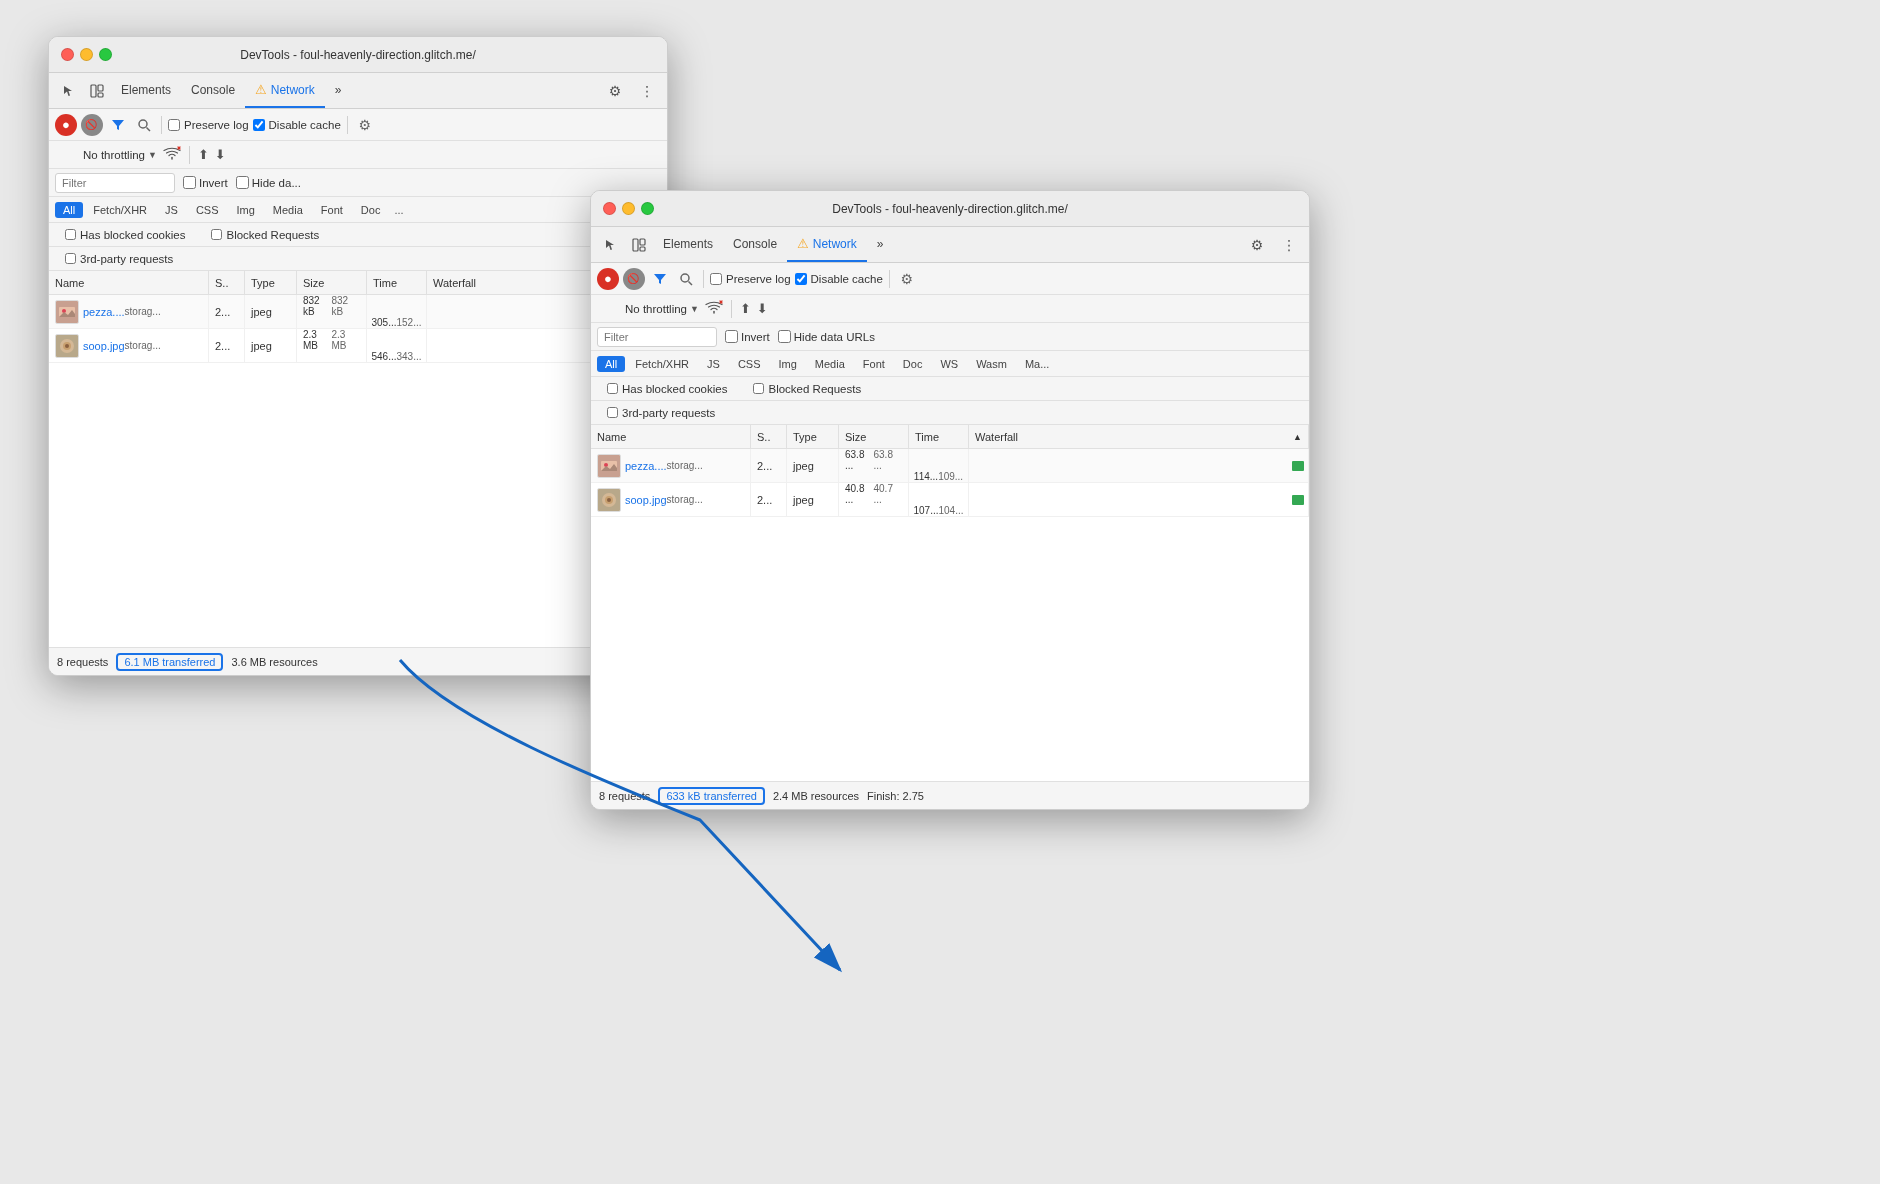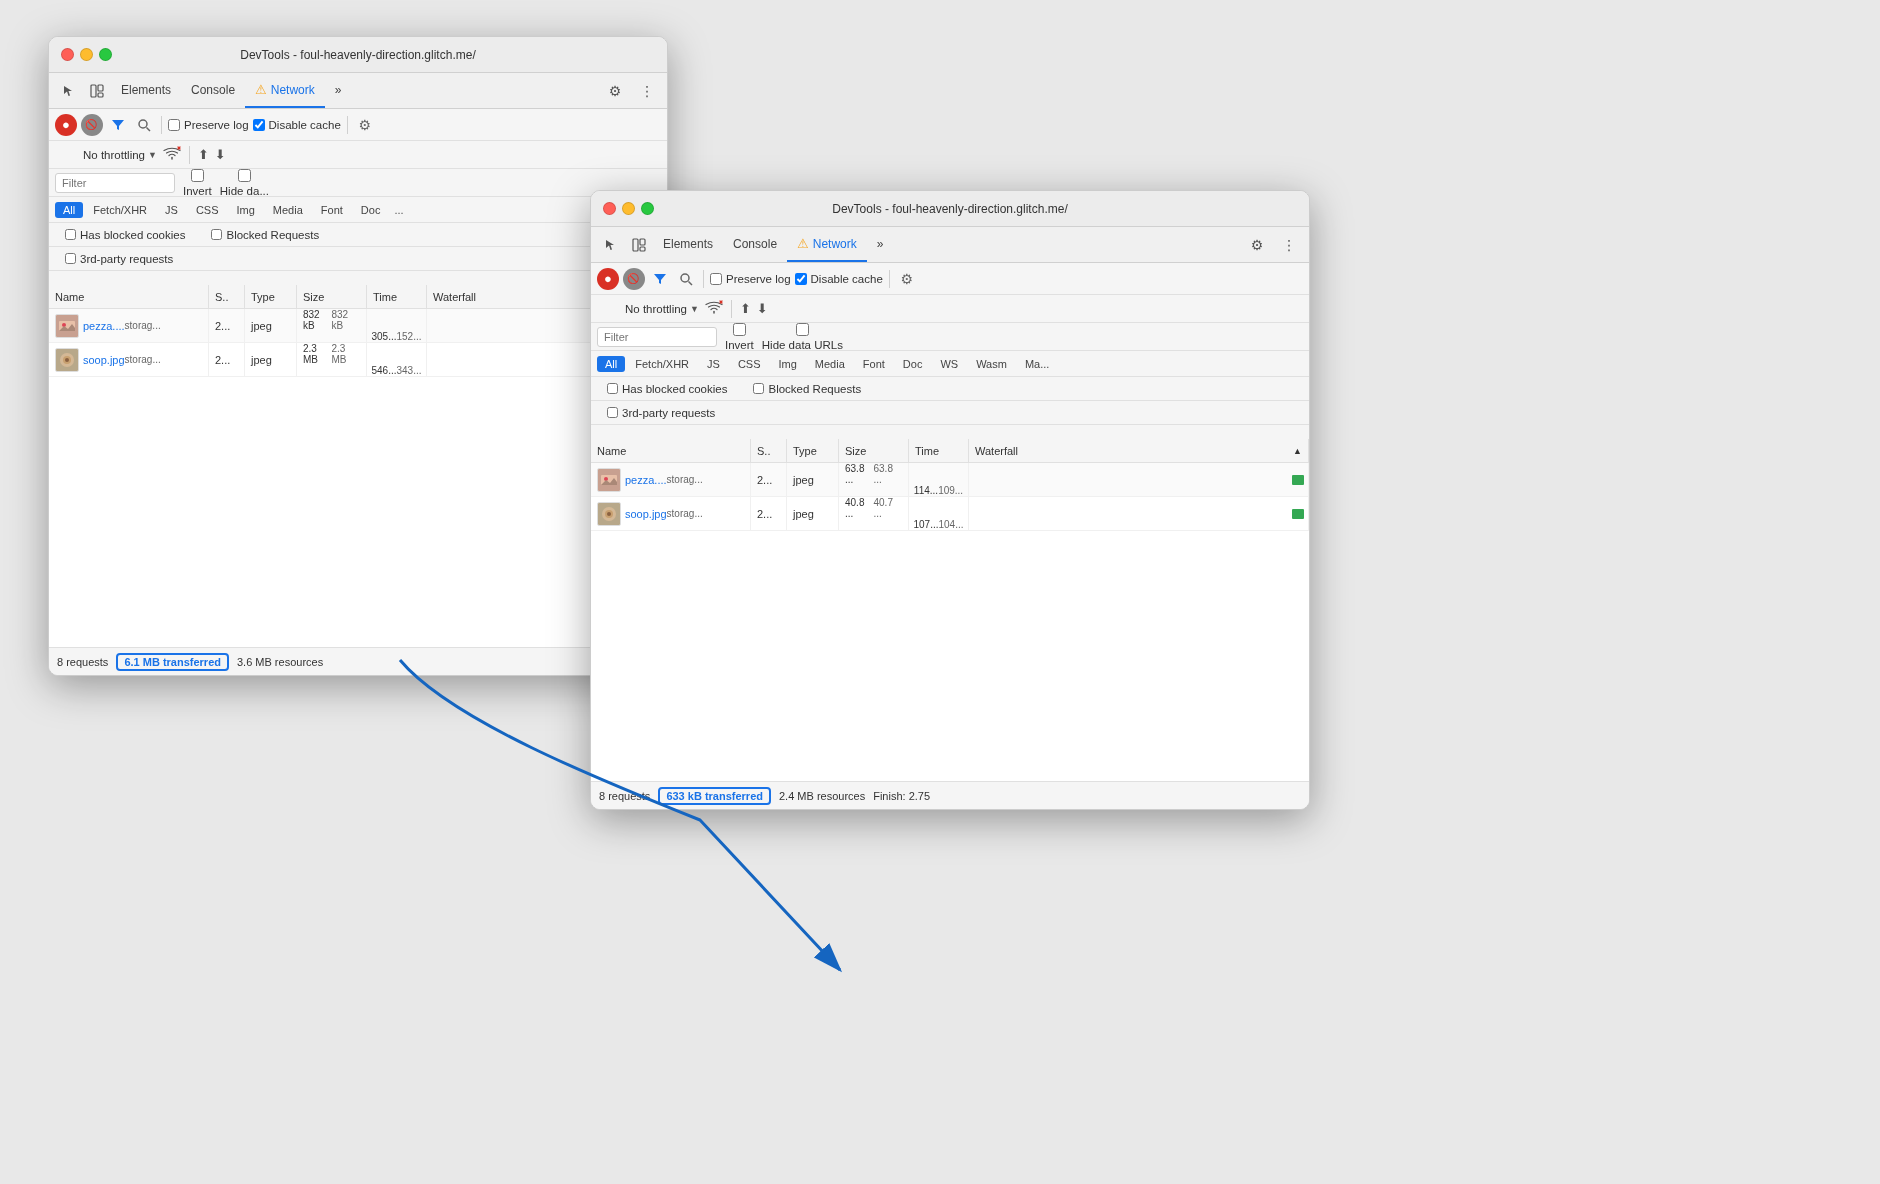--- a/index.html
+++ b/index.html
@@ -242,21 +242,20 @@
       font-size: 11px;
     }
 
     .filter-checkbox {
       display: flex;
       align-items: center;
       gap: 3px;
       font-size: 11.5px;
       color: #333;
       white-space: nowrap;
-      flex-direction: column;
     }
 
     
     .resource-tabs {
       background: #f5f5f5;
       border-bottom: 1px solid #e0e0e0;
       display: flex;
       align-items: center;
       height: 26px;
       padding: 0 6px;
@@ -301,21 +300,20 @@
     .checkbox-item input[type="checkbox"] {
       width: 11px;
       height: 11px;
     }
 
     
     .network-table {
       background: white;
       flex: 1;
       overflow: hidden;
-      margin-top: 14px;
     }
 
     .table-header {
       background: #f5f5f5;
       border-bottom: 1px solid #e0e0e0;
       display: flex;
       height: 24px;
       align-items: center;
       padding: 0;
     }
@@ -412,21 +410,21 @@
       padding: 0 8px;
       gap: 8px;
       font-size: 11px;
       color: #333;
     }
 
     .status-highlight {
       border: 2px solid #1a73e8;
       border-radius: 4px;
       padding: 1px 6px;
-      font-weight: 700;
+      font-weight: 400;
       color: #1a73e8;
     }
 
     
     .waterfall-bar {
       height: 10px;
       background: #1a73e8;
       border-radius: 1px;
       width: 14px;
     }

